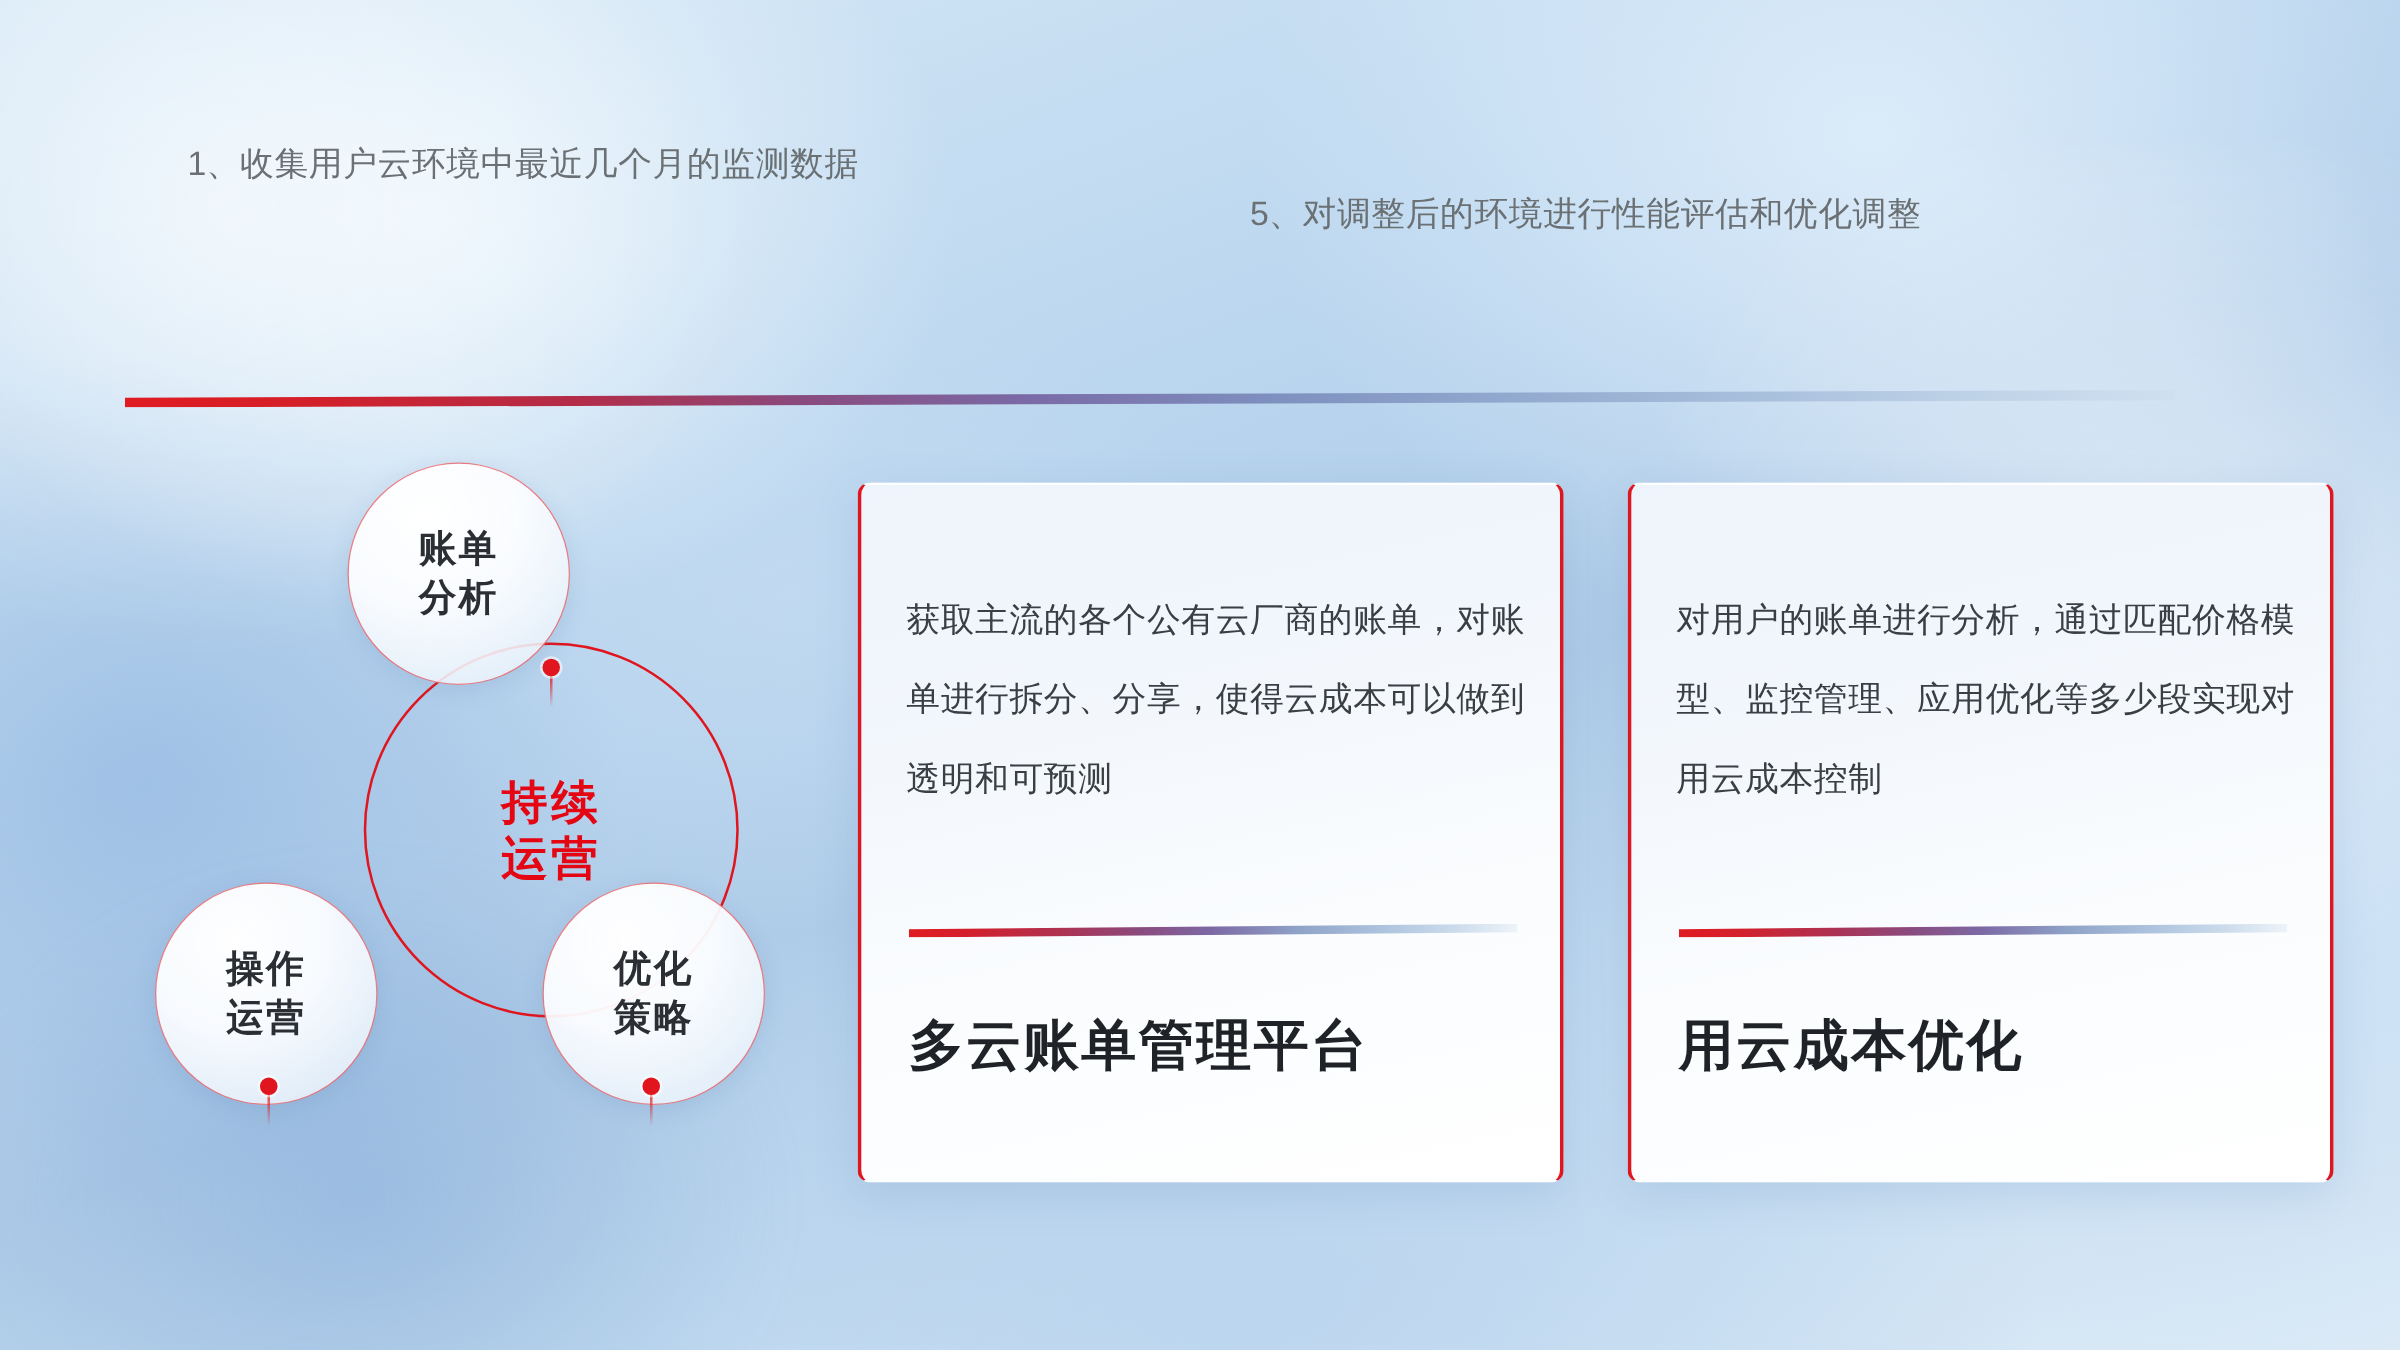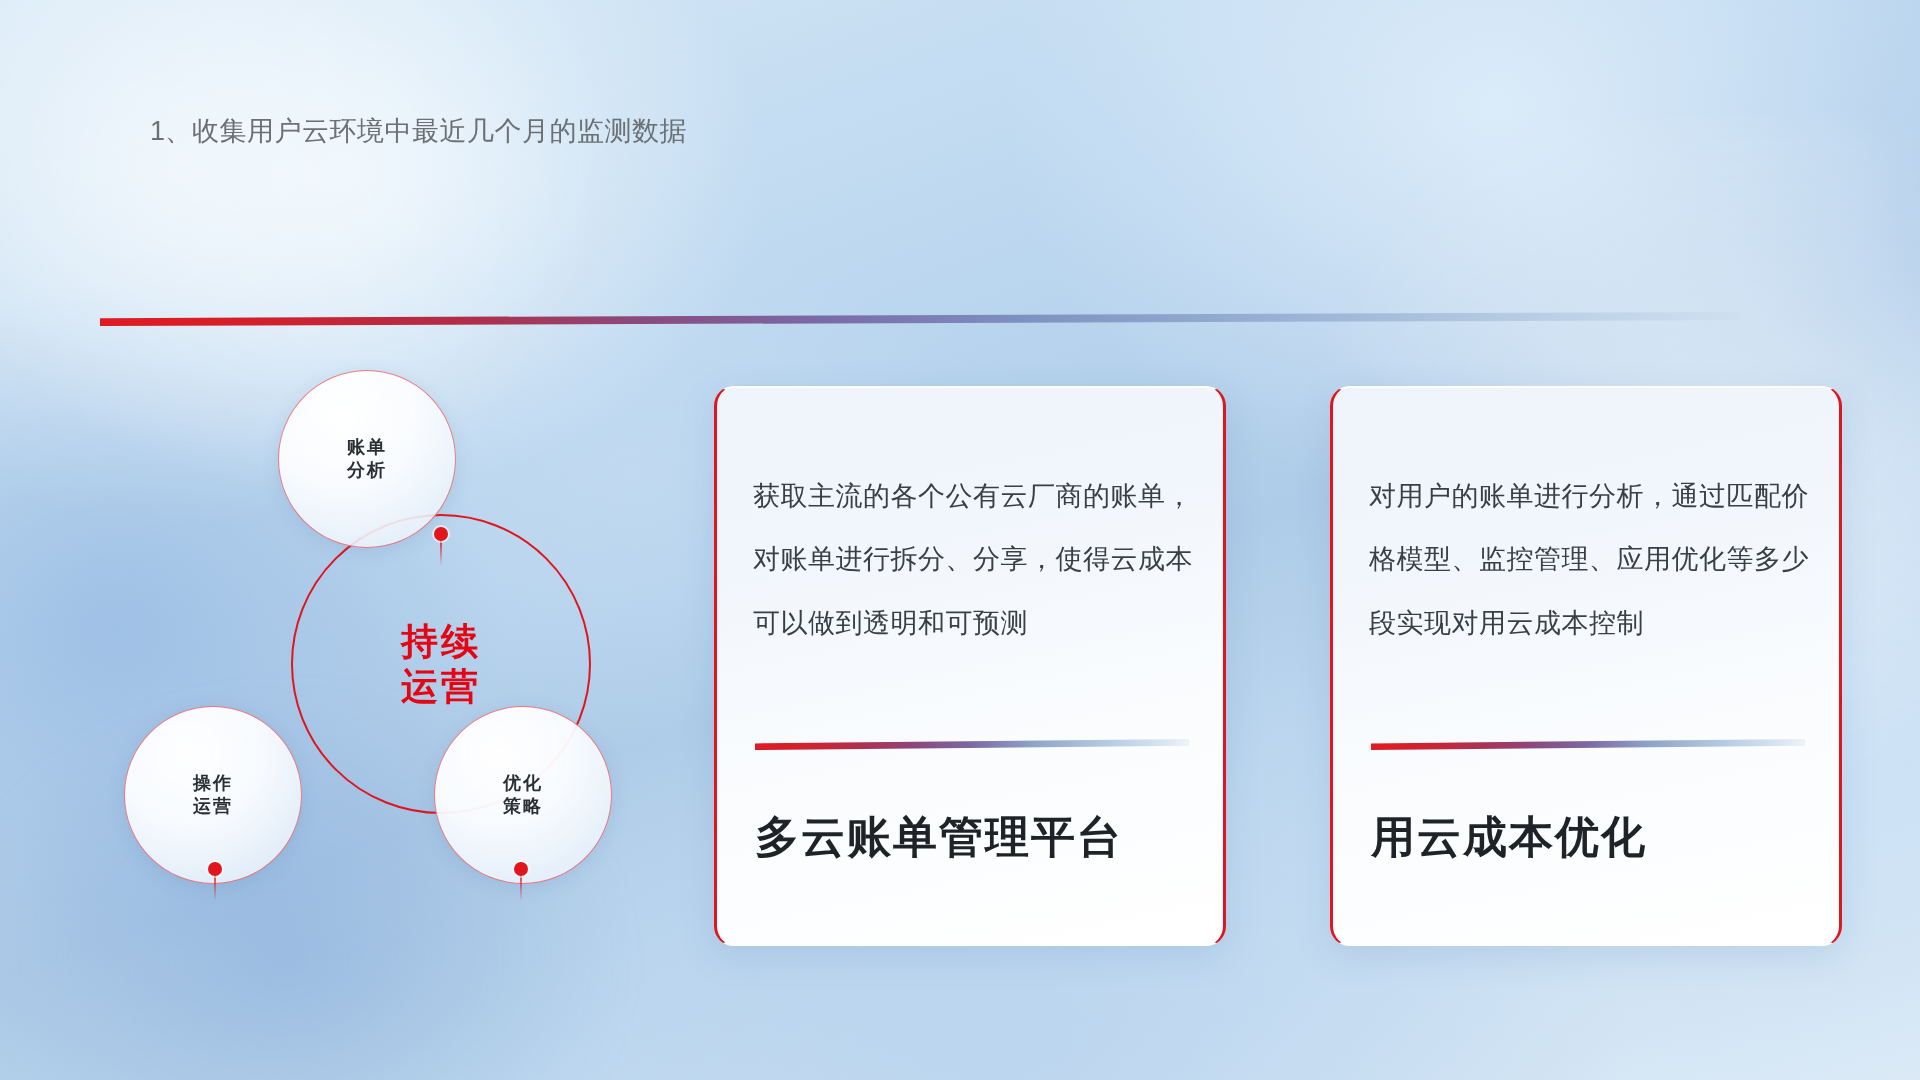--- a/index.html
+++ b/index.html
@@ -96,21 +96,21 @@
     position:absolute;
     border-radius:50%;
     border:1.6px solid rgba(224,21,29,0.55);
     background:
       radial-gradient(circle at 36% 26%, rgba(255,255,255,0.99) 0%, rgba(252,253,255,0.95) 42%, rgba(238,245,252,0.88) 74%, rgba(228,238,249,0.8) 100%);
     box-shadow:0 4px 18px rgba(80,120,170,0.16);
     display:flex; align-items:center; justify-content:center;
     flex-direction:column;
     color:#2b2f33;
     font-weight:bold;
-    font-size:18px;
+    font-size:30px;
     line-height:1.3;
     text-align:center;
     letter-spacing:2px;
   }
   .b-top    { left:182px; top:18px;  width:178px; height:178px; }
   .b-left   { left:28px;  top:354px; width:178px; height:178px; }
   .b-right  { left:338px; top:354px; width:178px; height:178px; }
 
   .dot {
     position:absolute; width:14px; height:14px; border-radius:50%;
@@ -126,30 +126,29 @@
   }
   .tail-top { left:344px; top:188px; }
   .tail-bl  { left:118px; top:523px; }
   .tail-br  { left:424px; top:523px; }
 
   
   .cards { position:absolute; left:0; top:0; width:1920px; height:1080px; }
   .card {
     position:absolute;
     top:386px;
-    width:512px;
+    width:565px;
     height:560px;
-    border-radius:20px;
+    border-radius:10px;
     background:linear-gradient(168deg,#eef4fb 0%, #f3f7fc 34%, #fafcfe 62%, #ffffff 100%);
     border:1px solid rgba(255,255,255,0.85);
     border-left:3px solid #e0151d;
     border-right:3px solid #e0151d;
     box-shadow:0 10px 34px rgba(90,125,175,0.18), inset 0 1px 0 rgba(255,255,255,0.9);
     overflow:hidden;
-    margin-left:28px;
   }
   .card-1 { left:686px; }
   .card-2 { left:1302px; }
 
   .card-body {
     position:absolute;
     left:36px; right:28px; top:78px;
     font-size:27px;
     line-height:2.35;
     color:#3a3f44;
@@ -186,20 +185,21 @@
 
 <div class="stage">
 
   <div class="lists">
 
     <div class="list-col col-left">
       <div class="list-item"><span class="num">1、</span><span>收集用户云环境中最近几个月的监测数据</span></div>
     </div>
 
     <div class="list-col col-right">
+      <div class="list-item"><span class="num">5、</span><span>对调整后的环境进行性能评估和优化调整</span></div>
     </div>
 
   </div>
 
   <div class="rule-wrap">
     <div class="rule"></div>
   </div>
 
   <div class="venn">
 

